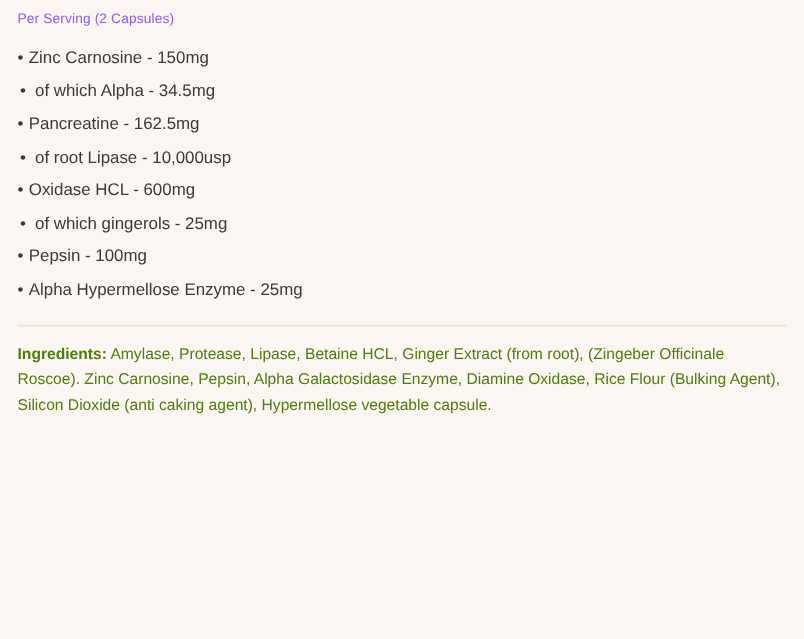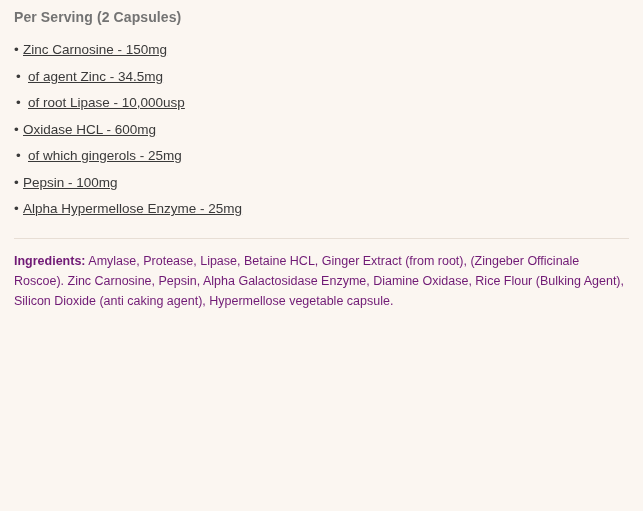--- a/index.html
+++ b/index.html
@@ -15,76 +15,76 @@
     overflow: hidden;
   }
   .page {
     position: relative;
     width: 643px;
     height: 511px;
     box-sizing: border-box;
     padding: 0 14px;
   }
   .heading {
-    font-size: 14px;
-    font-weight: bold;
-    color: #737373;
+    font-size: 11px;
+    font-weight: normal;
+    color: #8b5cf6;
     letter-spacing: 0.1px;
     padding-top: 9px;
     margin: 0 0 18px 0;
   }
   .ingredient-list {
     list-style: none;
     margin: 0;
     padding: 0;
   }
   .ingredient-list li {
     font-size: 13.5px;
     line-height: 1;
     color: #3a3a3a;
     margin-bottom: 13px;
     white-space: nowrap;
-    text-decoration: underline;
   }
   .ingredient-list li .bullet {
     display: inline-block;
     width: 9px;
   }
   .ingredient-list li.sub .bullet {
     width: 12px;
   }
   .ingredient-list li.sub {
     padding-left: 2px;
   }
   .divider {
     border: 0;
     border-top: 1px solid #e7ded5;
     margin: 22px 0 0 0;
   }
   .footnote {
     font-size: 12.5px;
     line-height: 1.62;
-    color: #701a75;
+    color: #4d7c0f;
     margin: 12px 0 0 0;
     max-width: 620px;
   }
   .footnote .label {
     font-weight: bold;
   }
 </style>
 </head>
 <body>
 
 <div class="page">
 
   <h2 class="heading">Per Serving (2 Capsules)</h2>
 
   <ul class="ingredient-list">
     <li><span class="bullet">•</span><span>Zinc Carnosine - 150mg</span></li>
-    <li class="sub"><span class="bullet">•</span><span>of agent Zinc - 34.5mg</span></li>
+    <li class="sub"><span class="bullet">•</span><span>of which Alpha - 34.5mg</span></li>
+    <li><span class="bullet">•</span><span>Pancreatine - 162.5mg</span></li>
     <li class="sub"><span class="bullet">•</span><span>of root Lipase - 10,000usp</span></li>
     <li><span class="bullet">•</span><span>Oxidase HCL - 600mg</span></li>
     <li class="sub"><span class="bullet">•</span><span>of which gingerols - 25mg</span></li>
     <li><span class="bullet">•</span><span>Pepsin - 100mg</span></li>
     <li><span class="bullet">•</span><span>Alpha Hypermellose Enzyme - 25mg</span></li>
   </ul>
 
   <hr class="divider">
 
   <p class="footnote"><span class="label">Ingredients:</span><span> Amylase, Protease, Lipase, Betaine HCL, Ginger Extract (from root), (Zingeber Officinale Roscoe). Zinc Carnosine, Pepsin, Alpha Galactosidase Enzyme, Diamine Oxidase, Rice Flour (Bulking Agent), Silicon Dioxide (anti caking agent), Hypermellose vegetable capsule.</span></p>

